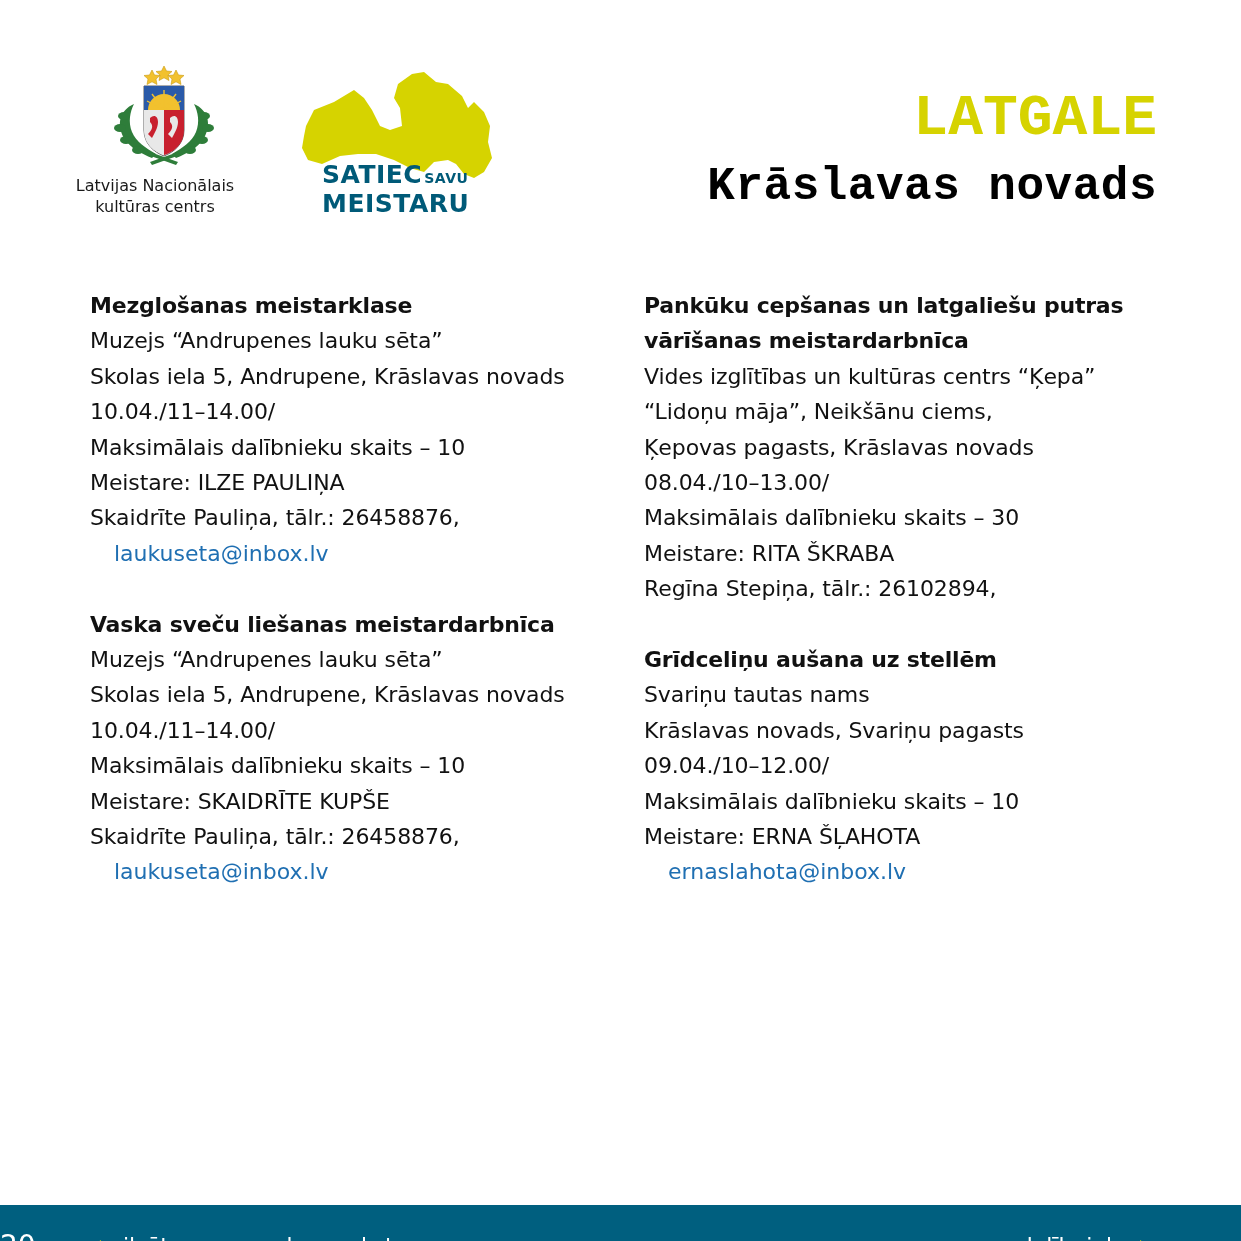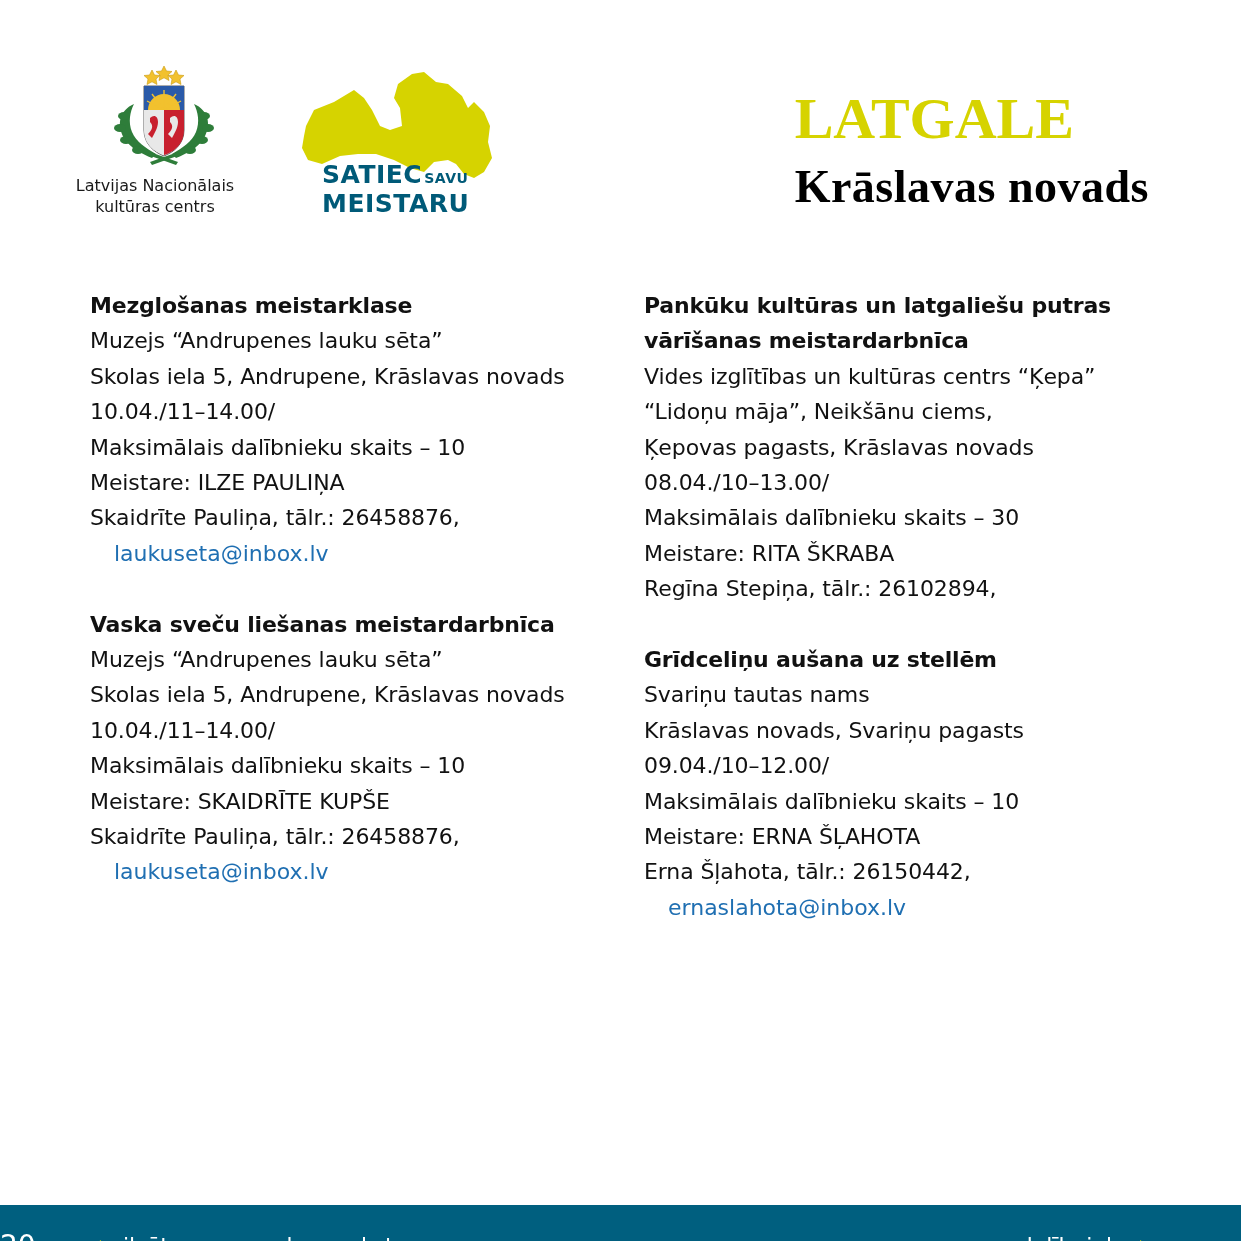--- a/index.html
+++ b/index.html
@@ -15,22 +15,22 @@
     font-size: 16px; line-height: 21px; color: #1a1a1a;
   }
   .map-logo { position: absolute; left: 298px; top: 68px; width: 196px; height: 150px; }
   .map-text {
     position: absolute; left: 322px; top: 162px;
     font-family: "DejaVu Sans", sans-serif; font-weight: bold; color: #005a78;
     font-size: 25px; line-height: 26px; letter-spacing: 0.5px;
   }
   .map-text .savu { font-size: 14px; letter-spacing: 0.5px; margin-left: 2px; }
   .title-region {
-    position: absolute; right: 92px; top: 84px; 
-    font-family: Liberation Serif, serif; font-weight: bold;
+    position: absolute; right: 84px; top: 84px; text-align: right;
+    font-family: Liberation Mono, monospace; font-weight: bold;
   }
   .title-region .region { color: #d6d300; font-size: 58px; line-height: 70px; letter-spacing: 0px; }
   .title-region .county { color: #000000; font-size: 46px; line-height: 66px; letter-spacing: 0.5px; }
 
   .col { position: absolute; top: 288px; width: 520px; font-size: 22px; line-height: 35.4px; }
   .col.left { left: 90px; }
   .col.right { left: 644px; }
   .event { margin-bottom: 35.4px; }
   .event .name { font-weight: bold; letter-spacing: -0.2px; }
   .event .line { letter-spacing: -0.1px; white-space: nowrap; }
@@ -121,38 +121,37 @@
     <div class="line">10.04./11–14.00/</div>
     <div class="line">Maksimālais dalībnieku skaits – 10</div>
     <div class="line">Meistare: SKAIDRĪTE KUPŠE</div>
     <div class="line">Skaidrīte Pauliņa, tālr.: 26458876,</div>
     <a class="email">laukuseta@inbox.lv</a>
   </div>
 </div>
 
 <div class="col right">
   <div class="event">
-    <div class="name">Pankūku kultūras un latgaliešu putras</div>
+    <div class="name">Pankūku cepšanas un latgaliešu putras</div>
     <div class="name">vārīšanas meistardarbnīca</div>
     <div class="line">Vides izglītības un kultūras centrs “Ķepa”</div>
     <div class="line">“Lidoņu māja”, Neikšānu ciems,</div>
     <div class="line">Ķepovas pagasts, Krāslavas novads</div>
     <div class="line">08.04./10–13.00/</div>
     <div class="line">Maksimālais dalībnieku skaits – 30</div>
     <div class="line">Meistare: RITA ŠKRABA</div>
     <div class="line">Regīna Stepiņa, tālr.: 26102894,</div>
   </div>
   <div class="event">
     <div class="name">Grīdceliņu aušana uz stellēm</div>
     <div class="line">Svariņu tautas nams</div>
     <div class="line">Krāslavas novads, Svariņu pagasts</div>
     <div class="line">09.04./10–12.00/</div>
     <div class="line">Maksimālais dalībnieku skaits – 10</div>
     <div class="line">Meistare: ERNA ŠĻAHOTA</div>
-    <div class="line">Erna Šļahota, tālr.: 26150442,</div>
     <a class="email">ernaslahota@inbox.lv</a>
   </div>
 </div>
 
 <div class="footer">
   <div class="prev">
     <span class="tri-left"></span>
     <span>pilsētu un novadu saraksts</span>
   </div>
   <div class="page">20</div>

